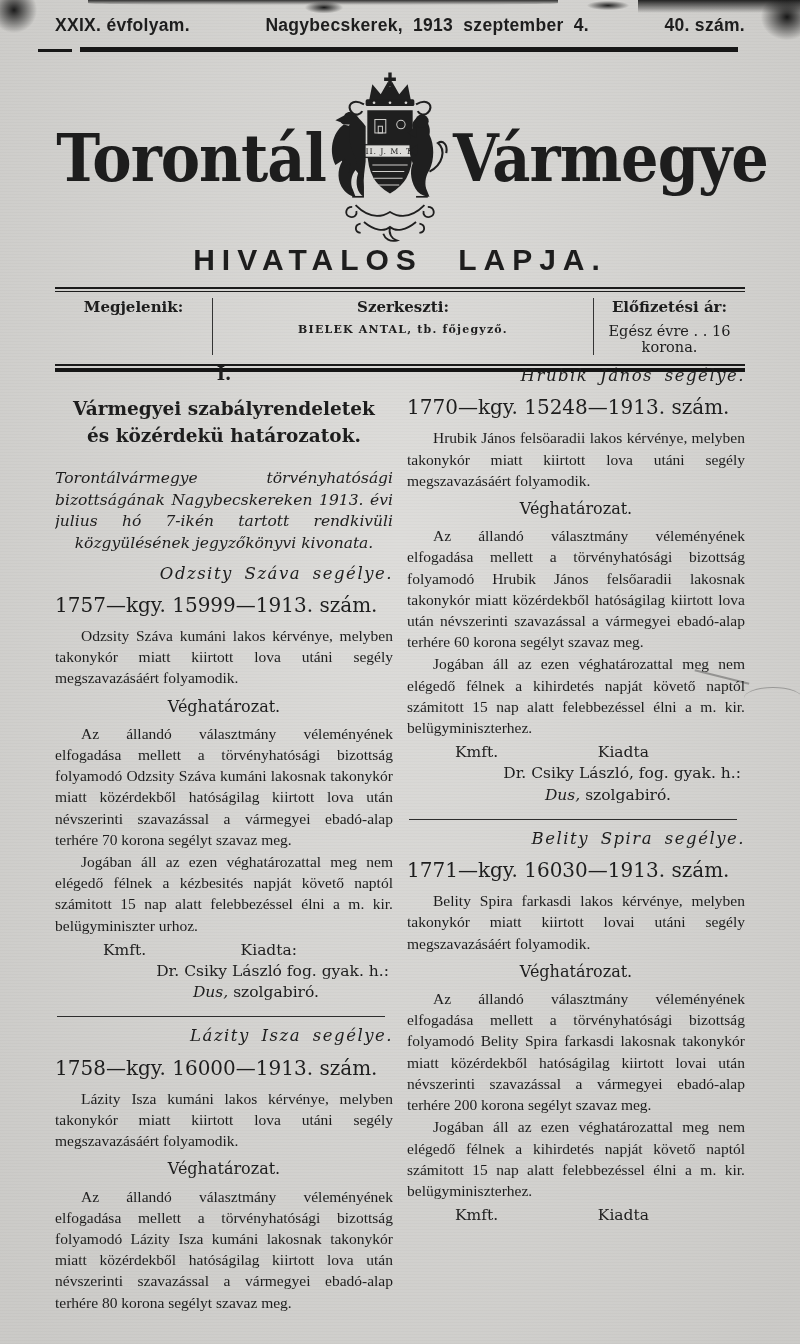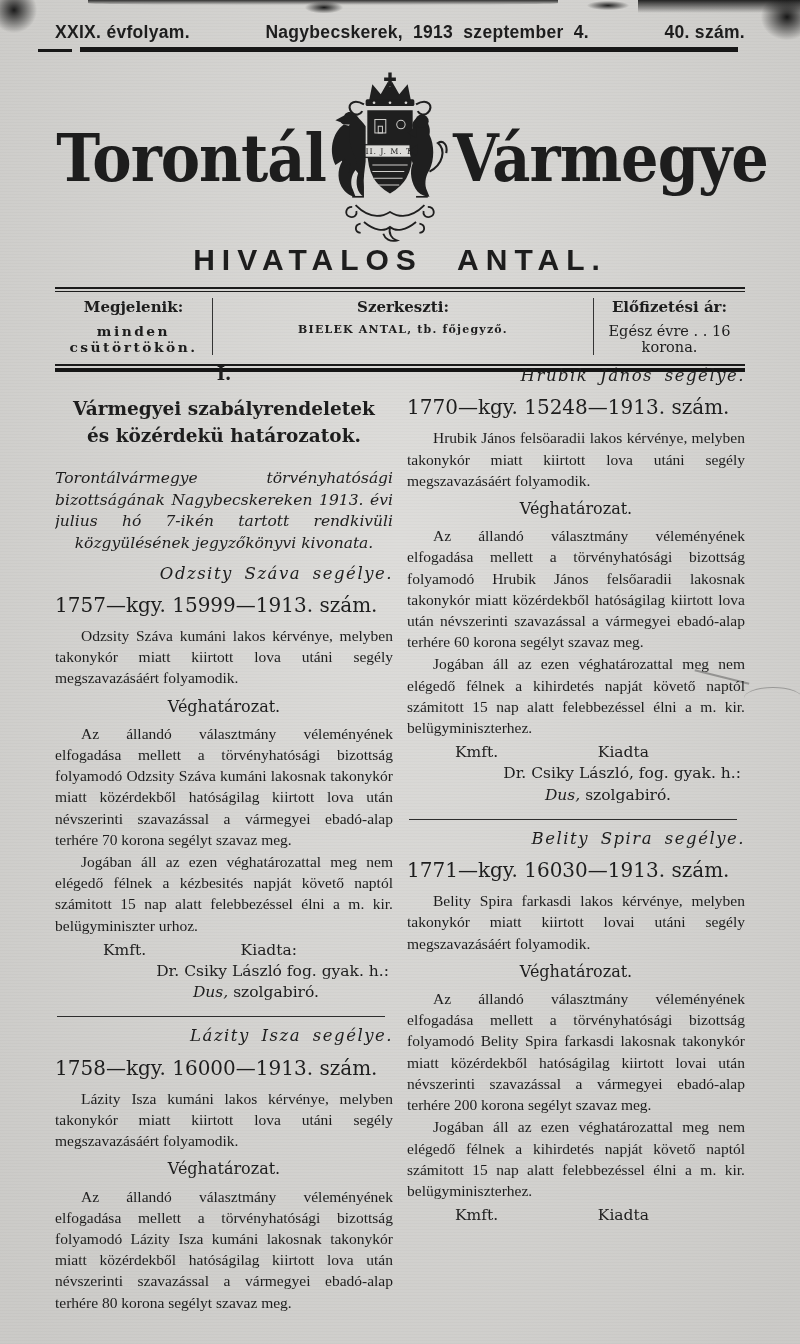--- a/index.html
+++ b/index.html
@@ -16,21 +16,21 @@
   .smudge{position:absolute;pointer-events:none;}
   .sm-tl{left:-18px;top:-22px;width:64px;height:64px;background:radial-gradient(closest-side,rgba(18,18,18,.95),rgba(18,18,18,0) 72%);}
   .sm-strip1{left:88px;top:0;width:470px;height:5px;background:linear-gradient(to bottom,rgba(20,20,20,.85),rgba(20,20,20,0));border-radius:0 0 40% 40%;}
   .sm-blob1{left:300px;top:0;width:48px;height:15px;background:radial-gradient(closest-side,rgba(15,15,15,.95),rgba(15,15,15,0) 80%);}
   .sm-strip2{left:583px;top:0;width:50px;height:11px;background:radial-gradient(closest-side,rgba(15,15,15,.9),rgba(15,15,15,0) 85%);}
   .sm-strip3{left:638px;top:0;width:165px;height:13px;background:linear-gradient(to bottom,rgba(16,16,16,.9),rgba(16,16,16,0));}
   .sm-tr{left:752px;top:-14px;width:70px;height:62px;background:radial-gradient(closest-side,rgba(14,14,14,.95),rgba(14,14,14,0) 75%);}
   .crease1{position:absolute;left:694px;top:676px;width:56px;height:1.5px;background:rgba(70,70,70,.45);transform:rotate(14deg);}
   .crease2{position:absolute;left:744px;top:687px;width:58px;height:10px;border-top:1.5px solid rgba(70,70,70,.4);border-radius:50%/100% 100% 0 0;}
   
-  .topbar{position:absolute;top:22px;left:55px;width:690px;display:flex;align-items:baseline;
+  .topbar{position:absolute;top:15px;left:55px;width:690px;display:flex;align-items:baseline;
     font-family:"Liberation Sans",sans-serif;font-weight:bold;font-size:17.5px;letter-spacing:.3px;}
   .topbar .mid{flex:1;text-align:center;word-spacing:5px;}
   .hrule-left{position:absolute;top:49px;left:38px;width:34px;height:3px;background:#171717;}
   .hrule-main{position:absolute;top:47px;left:80px;width:658px;height:4.5px;background:#171717;}
   
   .masthead{position:absolute;top:58px;left:55px;width:690px;height:200px;display:flex;align-items:center;justify-content:space-between;}
   .mast-title{font-family:"DejaVu Serif",serif;font-weight:bold;font-size:59px;white-space:nowrap;transform:scaleY(1.1);letter-spacing:-1px;}
   .mast-left{width:282px;text-align:center;}
   .mast-right{width:292px;text-align:center;}
   .crest{width:126px;height:200px;flex:0 0 auto;margin-top:2px;}
@@ -127,30 +127,29 @@
           <path d="M120,162 c8,0 10,10 2,12 c-5,1 -8,-3 -7,-7"></path>
           <path d="M44,180 C56,190 68,192 75,186 C82,192 94,190 106,180"></path>
           <path d="M40,182 c-7,1 -8,10 0,11"></path>
           <path d="M110,182 c7,1 8,10 0,11"></path>
           <path d="M75,186 c-2,8 2,14 8,16 c-8,2 -14,-2 -16,-8"></path>
         </g>
       </g>
     </svg>
     <div class="mast-title mast-right">Vármegye</div>
   </div>
-  <div class="subtitle">HIVATALOS ANTAL.</div>
+  <div class="subtitle">HIVATALOS LAPJA.</div>
 
   <div class="infobar">
     <div class="line"></div>
       <div class="gap2"></div>
     <div class="line"></div>
     <div class="cells">
       <div class="cell">
         <div class="lab">Megjelenik:</div>
-        <div class="v1">minden csütörtökön.</div>
       </div>
       <div class="cell">
         <div class="lab">Szerkeszti:</div>
         <div class="v2">BIELEK ANTAL, tb. főjegyző.</div>
       </div>
       <div class="cell">
         <div class="lab">Előfizetési ár:</div>
         <div class="v3">Egész évre . . 16 korona.</div>
       </div>
     </div>

